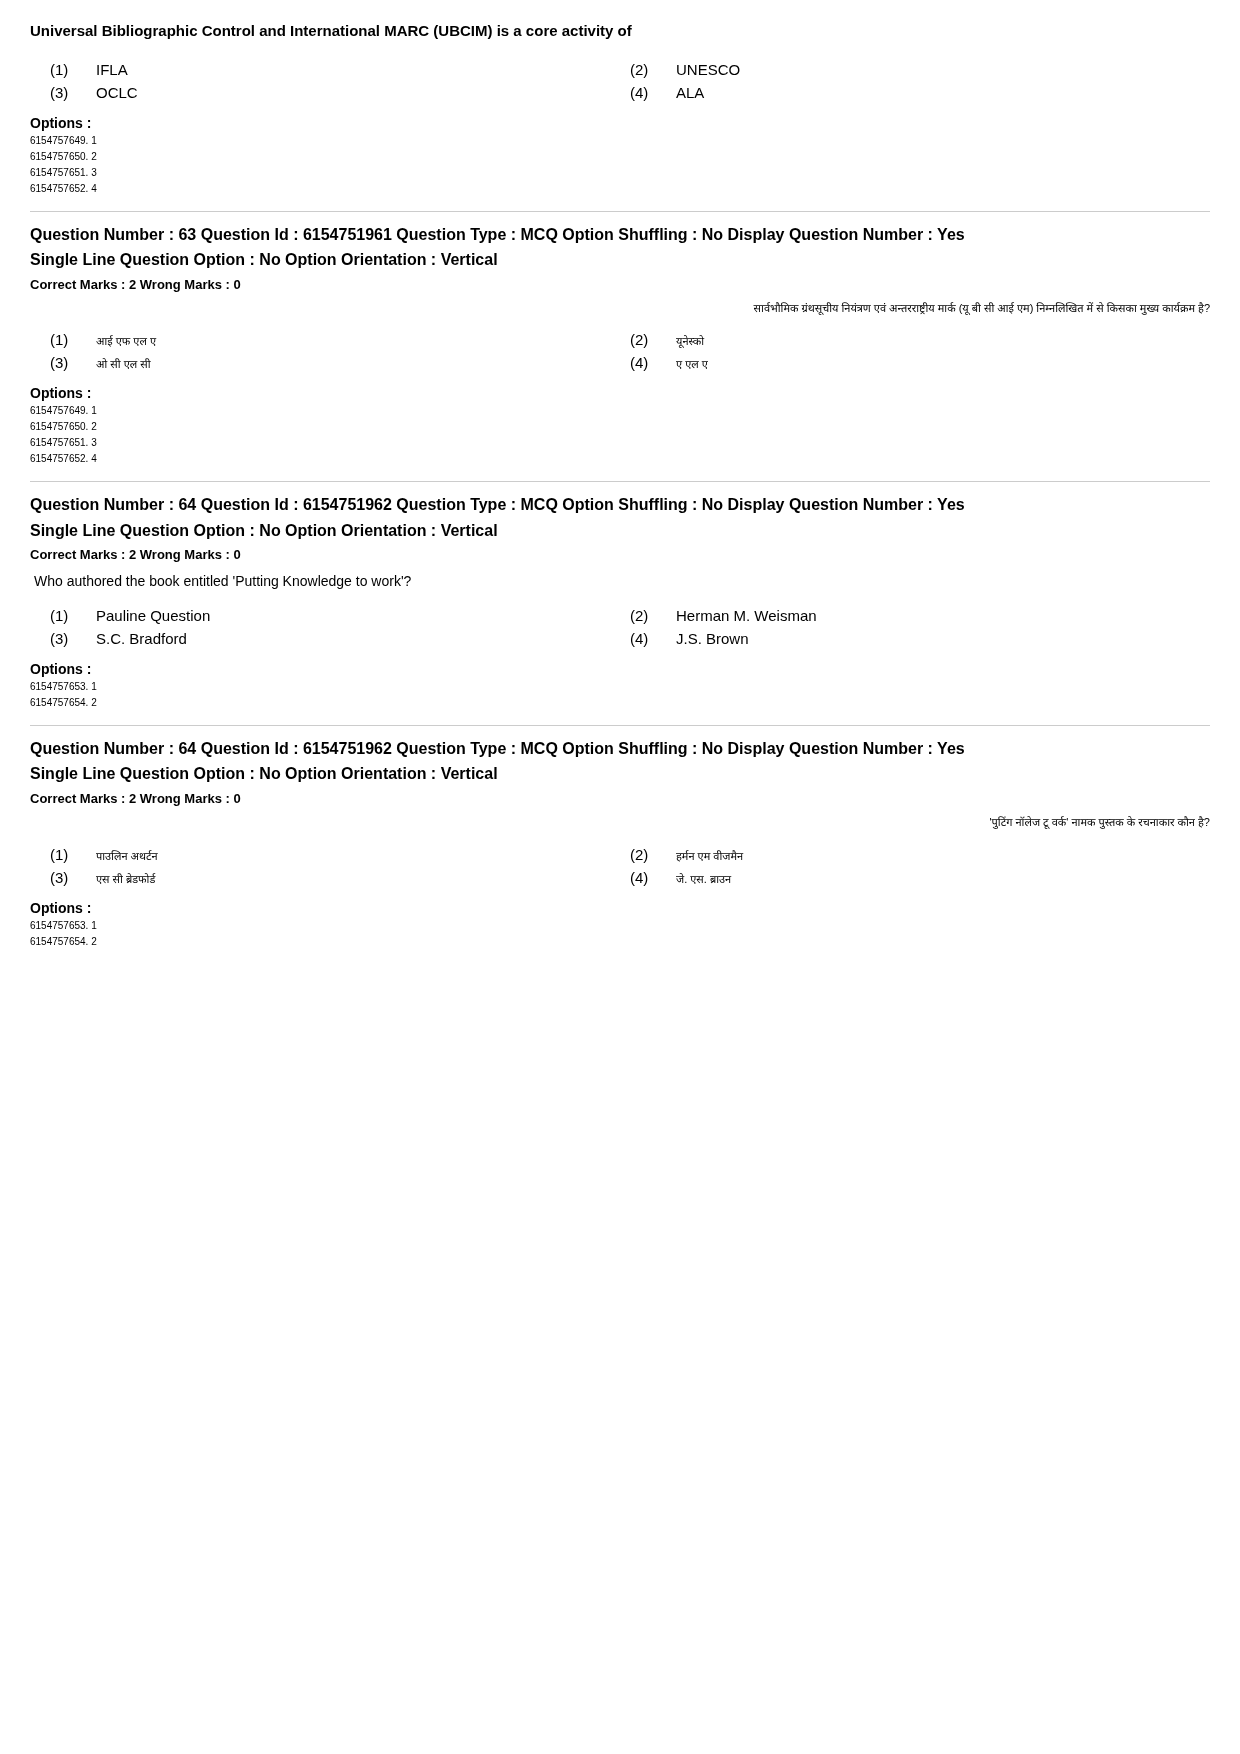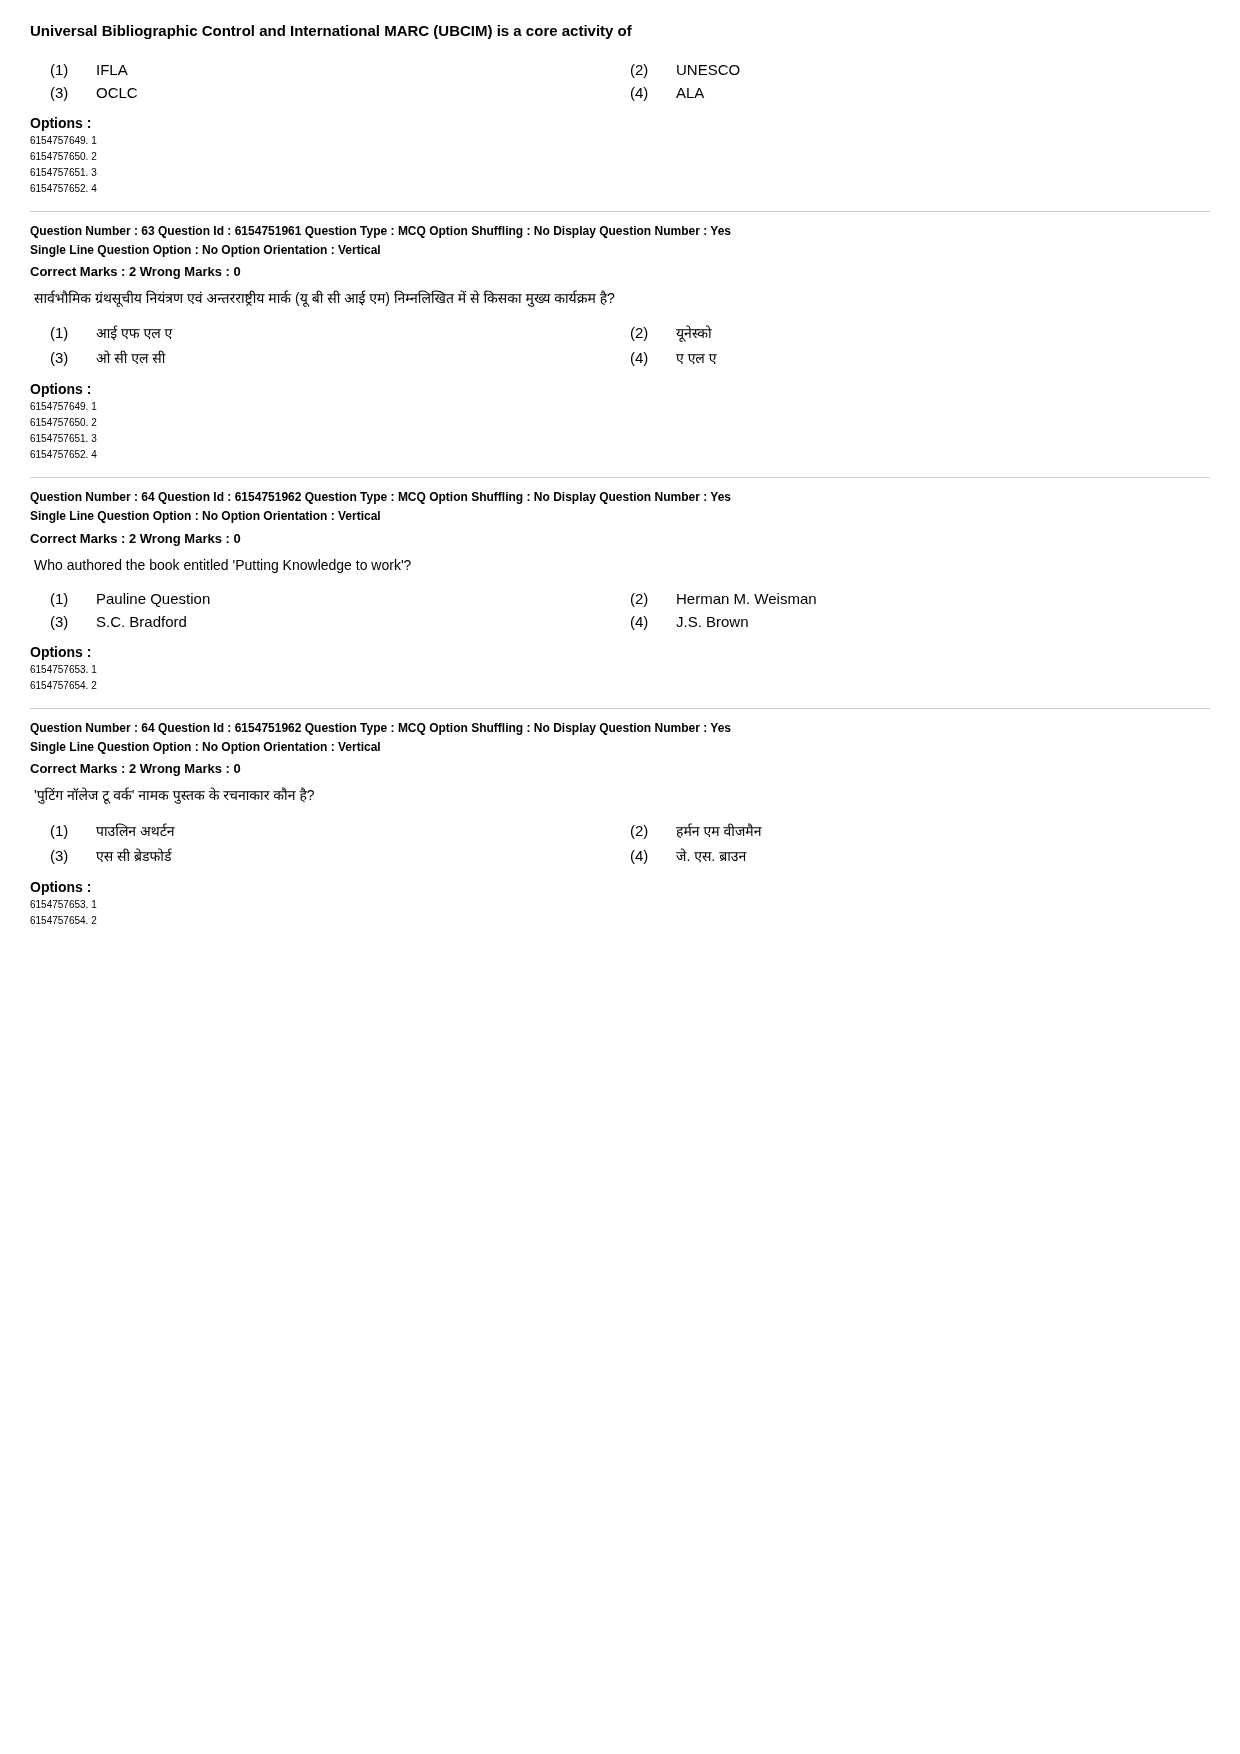--- a/index.html
+++ b/index.html
@@ -48,42 +48,43 @@
     .options-label {
       font-weight: bold;
       font-size: 14px;
       margin-bottom: 2px;
     }
     .options-list-item {
       font-size: 10px;
       line-height: 1.6;
     }
     .question-meta {
-      font-size: 12px;
+      font-size: 16px;
       font-weight: bold;
       line-height: 1.6;
       margin-bottom: 4px;
       border-top: 1px solid #ccc;
       padding-top: 10px;
       margin-top: 10px;
     }
     .correct-marks {
       font-size: 13px;
       font-weight: bold;
       margin-bottom: 8px;
     }
     .question-text {
       font-size: 14px;
       margin-bottom: 14px;
       margin-left: 4px;
       line-height: 1.6;
     }
     .hindi-text {
       font-family: Arial, sans-serif;
-      font-size: 14px;
+      font-size: 11px;
+      text-align: right;
     }
   </style>
 </head>
 <body>
 
 <div>
   <p class="intro-text">Universal Bibliographic Control and International MARC (UBCIM) is a core activity of</p>
 </div>
 
 <div class="options-grid">

